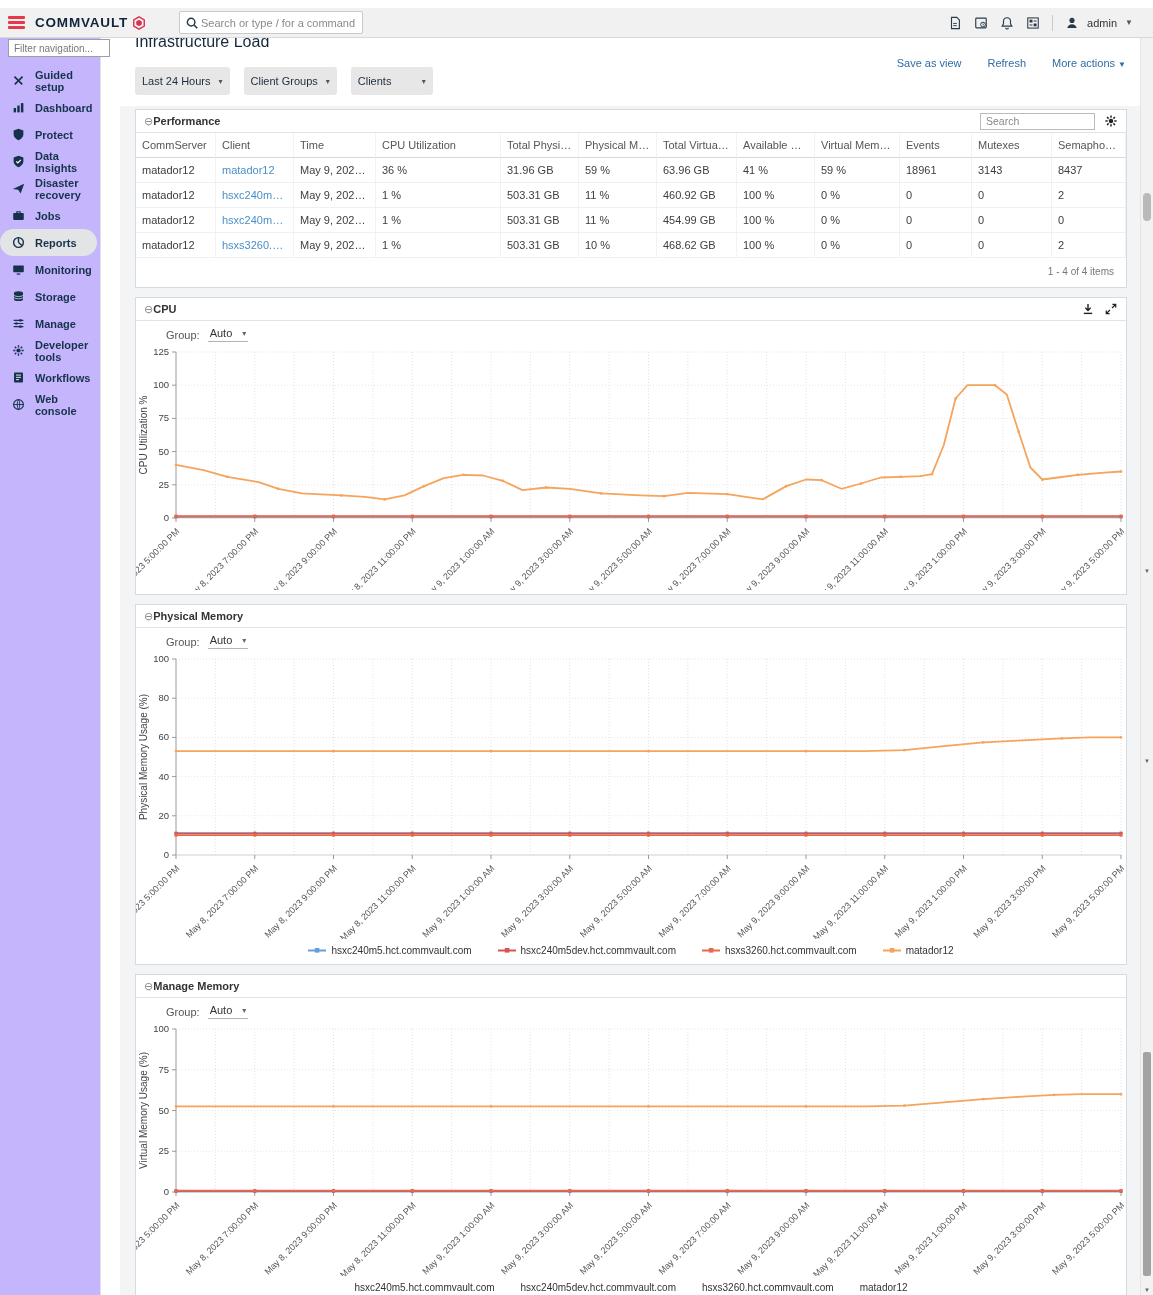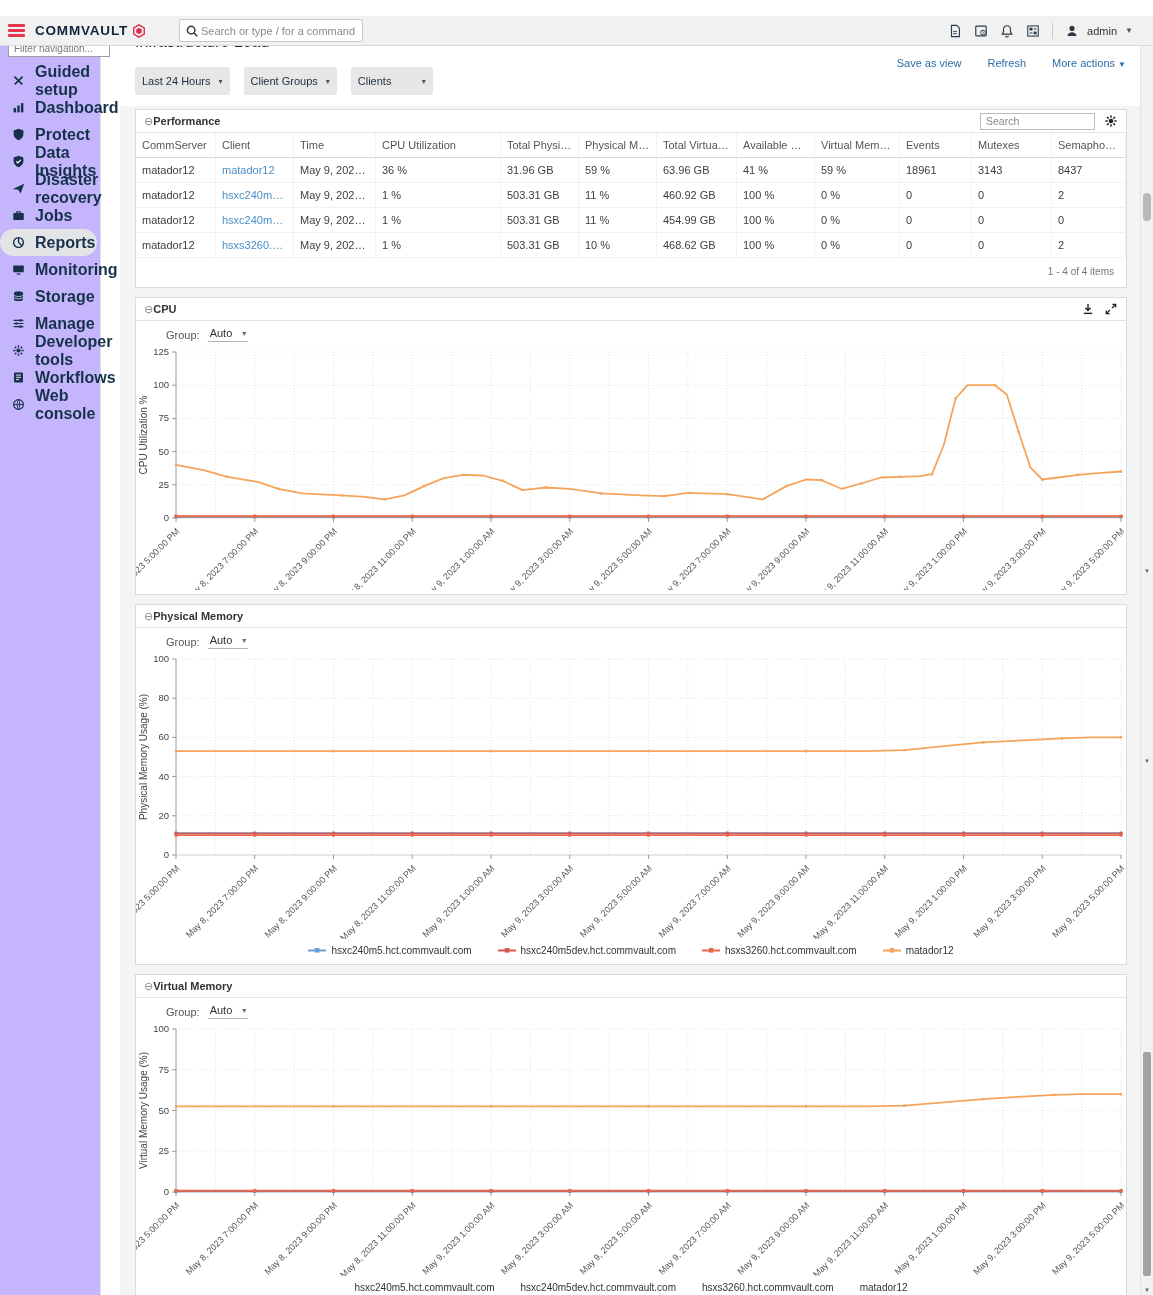--- a/index.html
+++ b/index.html
@@ -1,19 +1,19 @@
 <!DOCTYPE html>
 <html><head>
 <meta charset="utf-8">
 <style>
   html,body{margin:0;padding:0;}
   body{width:1153px;height:1295px;overflow:hidden;position:relative;background:#fff;
        font-family:"Liberation Sans",sans-serif;-webkit-font-smoothing:antialiased;}
   
-  .topbar{position:absolute;left:0;top:16px;width:100%;height:30px;background:#f1f1f1;
+  .topbar{position:absolute;left:0;top:8px;width:100%;height:30px;background:#f1f1f1;
           border-bottom:1px solid #d9d9d9;display:flex;align-items:center;z-index:10;box-sizing:border-box;}
   .hamburger{width:17px;margin-left:8px;cursor:pointer;}
   .hamburger div{height:2.5px;background:#e8374a;margin:2.5px 0;border-radius:1px;}
   .brand{font-size:13.5px;font-weight:bold;letter-spacing:.06em;color:#10253b;margin-left:10px;}
   .brand-hex{margin-left:4px;display:flex;align-items:center;}
   .tsearchbox{margin-left:33px;width:172px;height:21px;background:#fff;border:1px solid #c9c9c9;
           border-radius:2px;display:flex;align-items:center;padding:0 5px;}
   .tsearchbox input{border:none;outline:none;font-size:11px;width:100%;font-family:inherit;color:#333;background:transparent;}
   .tsearchbox input::placeholder{color:#8a8a8a;}
   .top-right{margin-left:auto;display:flex;align-items:center;gap:12px;margin-right:20px;color:#2b3a4a;}
@@ -21,21 +21,21 @@
   .tb-divider{width:1px;height:16px;background:#c9c9c9;}
   .user-menu{display:flex;align-items:center;gap:8px;font-size:11px;color:#333;cursor:pointer;}
   .user-caret{font-size:8px;color:#555;}
   
   .sidebar{position:absolute;left:0;top:30px;bottom:0;width:101px;background:#c4b5fd;
            border-right:1px solid #e2e2e2;box-sizing:border-box;}
   .filter-input{margin:9px 8px 10px 8px;width:102px;height:18px;border:1px solid #9aa0a6;box-sizing:border-box;
            font-size:10px;padding:0 5px;font-family:inherit;color:#333;}
   .filter-input::placeholder{color:#777;}
   .nav-item{height:27px;display:flex;align-items:center;gap:9px;padding-left:12px;cursor:pointer;
-            color:#16324a;font-size:16px;font-weight:bold;}
+            color:#16324a;font-size:11px;font-weight:bold;}
   .nav-item .nicon{width:14px;height:14px;display:flex;align-items:center;color:#16324a;flex:0 0 14px;}
   .nav-item.active{background:#e3e4e5;border-radius:15px;margin-right:3px;}
   
   .content{position:absolute;left:120px;top:30px;right:13px;bottom:0;overflow:hidden;background:#fff;}
   .crumbs{padding:9px 0 0 15px;font-size:10px;color:#888;}
   .crumbs a{color:#4a82b4;text-decoration:none;cursor:pointer;}
   .page-title{padding:3px 0 0 15px;font-size:16px;color:#15293d;}
   .page-actions{position:absolute;right:14px;top:27px;display:flex;gap:26px;font-size:11px;color:#2e6da4;}
   .page-actions span{cursor:pointer;}
   .chips{display:flex;gap:14px;margin:16px 0 0 15px;}
@@ -731,21 +731,21 @@
               <rect x="6.8" y="1" width="4.6" height="4.6" fill="#f6a45c"></rect>
             </svg>
             <span>matador12</span>
           </span>
         </div>
     </section>
 
     <section class="panel">
       <div class="phead">
         <span class="collapse">⊖</span>
-        <span class="ptitle">Virtual Memory</span>
+        <span class="ptitle">Manage Memory</span>
       </div>
       <div class="group-row">
         <span class="glabel">Group:</span>
         <span class="gselect">
           <span>Auto</span>
             <span class="gcaret">▾</span>
         </span>
       </div>
       <div class="chart"><svg width="988" height="255">
             <g>

